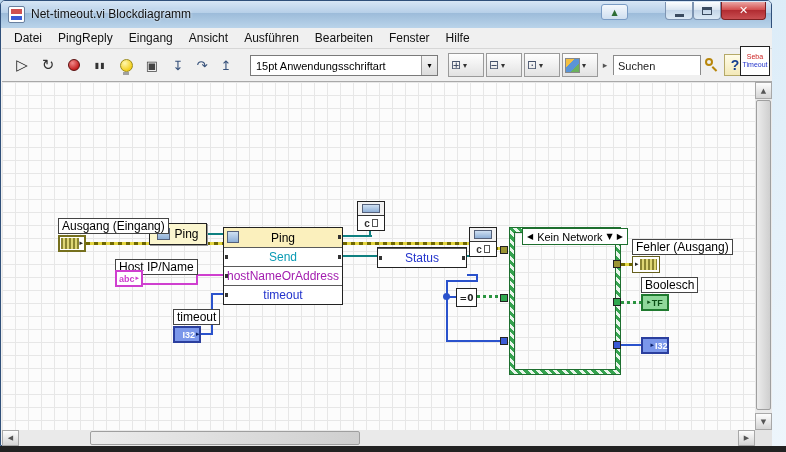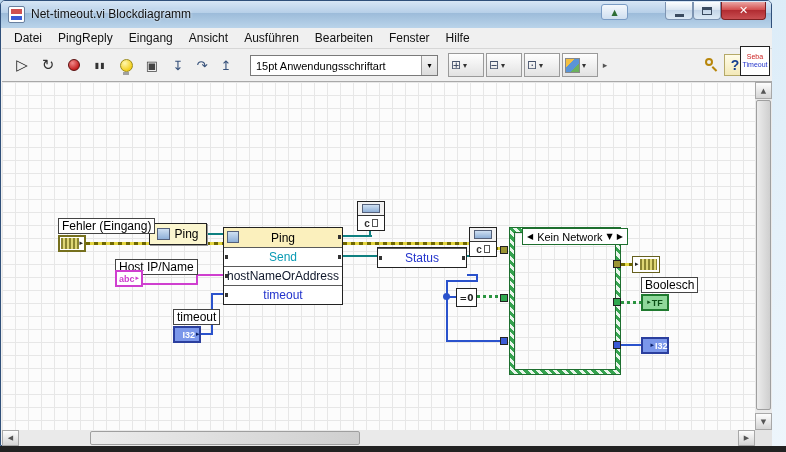--- a/index.html
+++ b/index.html
@@ -110,21 +110,21 @@
   .node { position:absolute; border:1px solid #222; background:#fff; }
   .cons { display:flex; align-items:center; justify-content:center; gap:4px;
           background:#fbf6cf; font-size:12px; box-shadow:1px 1px 0 #999; }
   .chip { background:linear-gradient(#cfe0f2,#8fb0d8); border:1px solid #55617a; }
 
   .inv-title { position:relative; height:19px; background:#fbf0bd; display:flex;
                align-items:center; justify-content:center; font-size:12px; color:#000; }
   .inv-row { position:relative; height:19px; background:#fff; border-top:1px solid #5a5a5a;
              display:flex; align-items:center; justify-content:center; font-size:12px; }
   .inv-row::before { content:""; position:absolute; left:1px; top:7px; width:3px; height:4px; background:#333; }
-  .c-send { color:#0a9bb4; } .c-host { color:#0f172a; } .c-to { color:#2233cc; } .c-stat { color:#2233cc; }
+  .c-send { color:#0a9bb4; } .c-host { color:#a21caf; } .c-to { color:#2233cc; } .c-stat { color:#2233cc; }
   .row-outpin::after { content:""; position:absolute; right:1px; top:7px; width:3px; height:4px; background:#333; }
 
   .closenode { width:28px; height:30px; }
   .cn-top { height:14px; border-bottom:1px solid #333; display:flex; align-items:center;
             justify-content:center; background:#f2f2f2; }
   .cn-chip { width:18px; height:9px; }
   .cn-bot { height:14px; display:flex; align-items:center; justify-content:center; gap:2px;
             font-size:10px; font-weight:bold; color:#333; }
   .page { width:6px; height:8px; border:1px solid #555; background:#fff; }
 
@@ -240,20 +240,23 @@
         <span class="carr glyph">▾</span>
       </div>
       <div class="combo" style="left:560px;width:36px;">
         <div class="cleanup-ic"></div>
         <span class="carr glyph">▾</span>
       </div>
 
       <div class="tb glyph" style="left:596px;width:14px;font-size:9px;color:#555;">
         <span>▸</span>
         </div>
+      <div class="searchbox">
+        <input value="Suchen" style="">
+      </div>
       <div class="tb" style="left:700px;width:18px;">
         <div class="mag">
           <div class="lens"></div>
           <div class="tail"></div>
         </div>
       </div>
       <div class="helpbtn">
         <span>?</span>
       </div>
     </div>
@@ -357,23 +360,24 @@
       <div class="node" style="left:375px;top:165px;width:90px;">
         <div class="inv-row c-stat row-outpin">
           <span>Status</span>
         </div>
       </div>
 
       <div class="eqnode glyph" style="left:454px;top:206px;width:21px;height:19px;">
         <span>=0</span>
       </div>
 
-      <div class="dlabel" style="left:56px;top:136px;">Fehler (Eingang)</div>
+      <div class="dlabel" style="left:56px;top:136px;">Ausgang (Eingang)</div>
       <div class="dlabel" style="left:113px;top:177px;">Host IP/Name</div>
       <div class="dlabel" style="left:171px;top:227px;">timeout</div>
+      <div class="dlabel" style="left:630px;top:157px;">Fehler (Ausgang)</div>
       <div class="dlabel" style="left:639px;top:195px;">Boolesch</div>
 
       <div class="term term-err-c" style="left:56px;top:153px;">
         <span class="err-pat"></span>
         <span class="t-arr glyph" style="color:#222;">▸</span>
       </div>
       <div class="term term-str" style="left:113px;top:188px;">
         <span>abc</span>
         <span class="t-arr glyph" style="color:#cf3fcf;">▸</span>
       </div>

